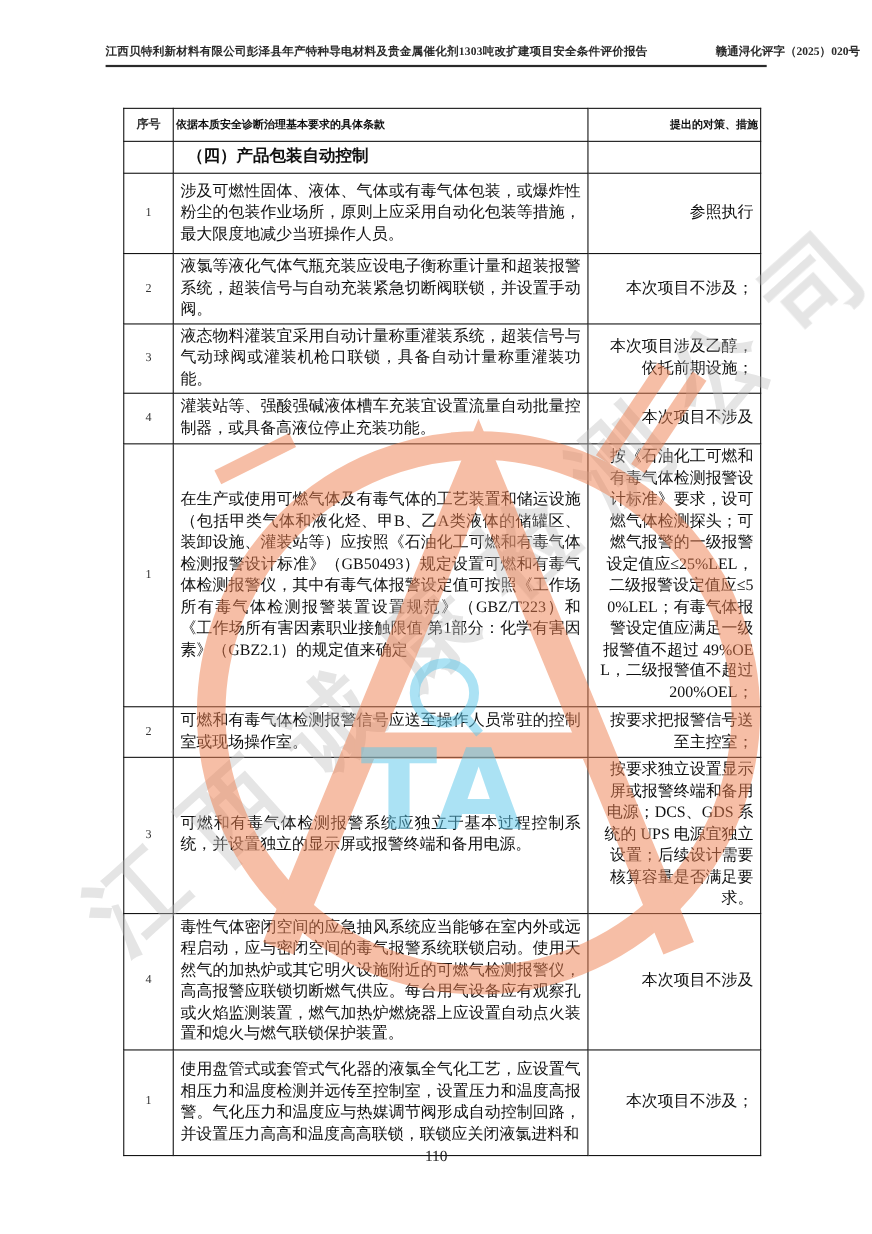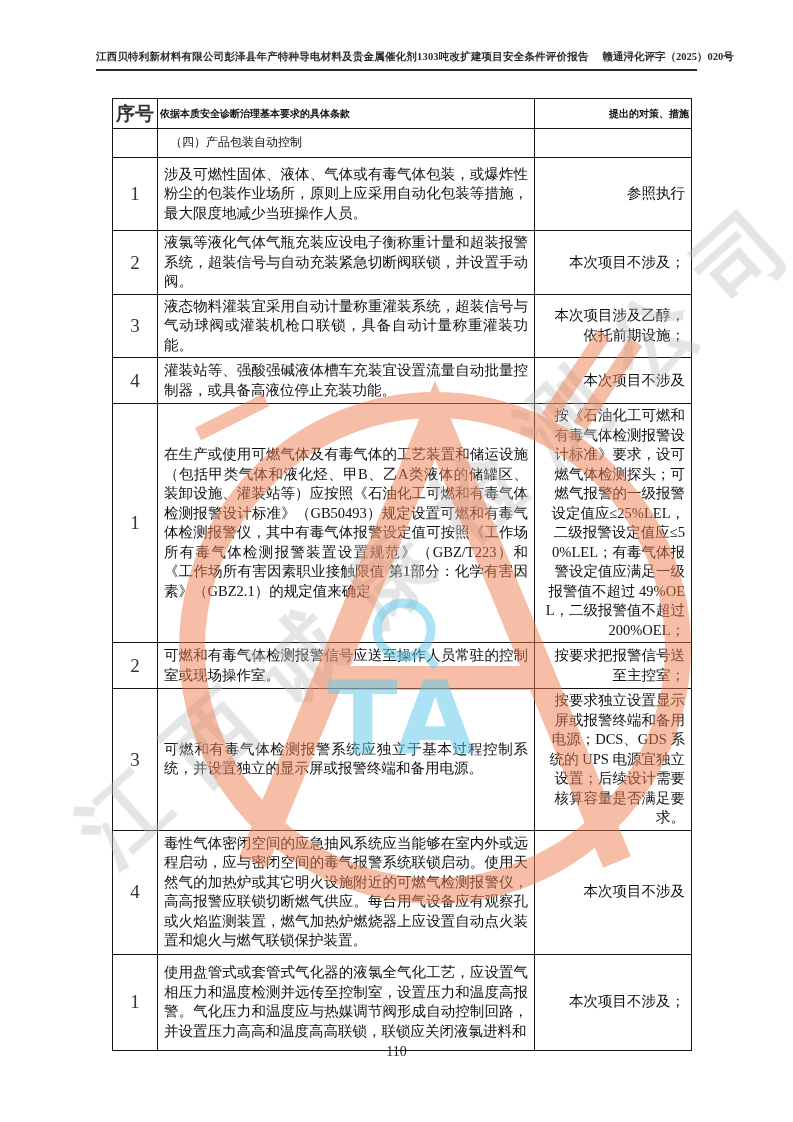--- a/index.html
+++ b/index.html
@@ -3,38 +3,38 @@
 <meta charset="utf-8">
 <style>
   html,body{margin:0;padding:0;}
   body{
     width:793px;height:1122px;position:relative;background:#ffffff;
     font-family:"Liberation Serif","DejaVu Serif",serif;color:#111;
     overflow:hidden;
   }
   
   .doc-header{
-    position:absolute;left:96px;right:96px;top:50px;
+    position:absolute;left:96px;right:96px;top:40px;
     display:flex;justify-content:space-between;align-items:flex-end;
     border-bottom:2px solid #2a2a2a;padding-bottom:5px;
-    font-size:10.5px;font-weight:bold;color:#2b2b2b;white-space:nowrap;
+    font-size:10.5px;font-weight:bold;color:#2b2b2b;white-space:nowrap;gap:48px;
   }
   .doc-header .left{letter-spacing:.2px;}
   .doc-header .right{margin-left:14px;}
   
   .table-wrap{position:absolute;left:112px;top:98px;width:572px;z-index:1;}
   table{border-collapse:collapse;table-layout:fixed;width:570px;
         font-size:14.5px;line-height:19.5px;color:#101010;}
   td,th{border:1.5px solid #151515;padding:2px 6px;vertical-align:middle;
         word-break:break-all;}
   th{font-weight:bold;text-align:center;font-size:10px;padding:4px 2px;}
-  .c-no{width:40px;text-align:center;font-size:19px;color:#333;}
+  .c-no{width:40px;text-align:center;font-size:11px;color:#333;}
   .c-req{width:372px;text-align:justify;}
   .c-measure{width:152px;text-align:right;}
-  .section-cell{font-weight:normal;font-size:12px;text-align:center;}
+  .section-cell{font-weight:bold;font-size:15px;text-align:center;}
   .section-cell.left{text-align:left;padding-left:12px;}
   
   .page-number{
     position:absolute;left:0;right:0;top:1044px;text-align:center;
     font-size:14px;color:#222;
   }
   
   .wm{position:absolute;left:0;top:0;z-index:3;pointer-events:none;}
 </style>
 </head>

